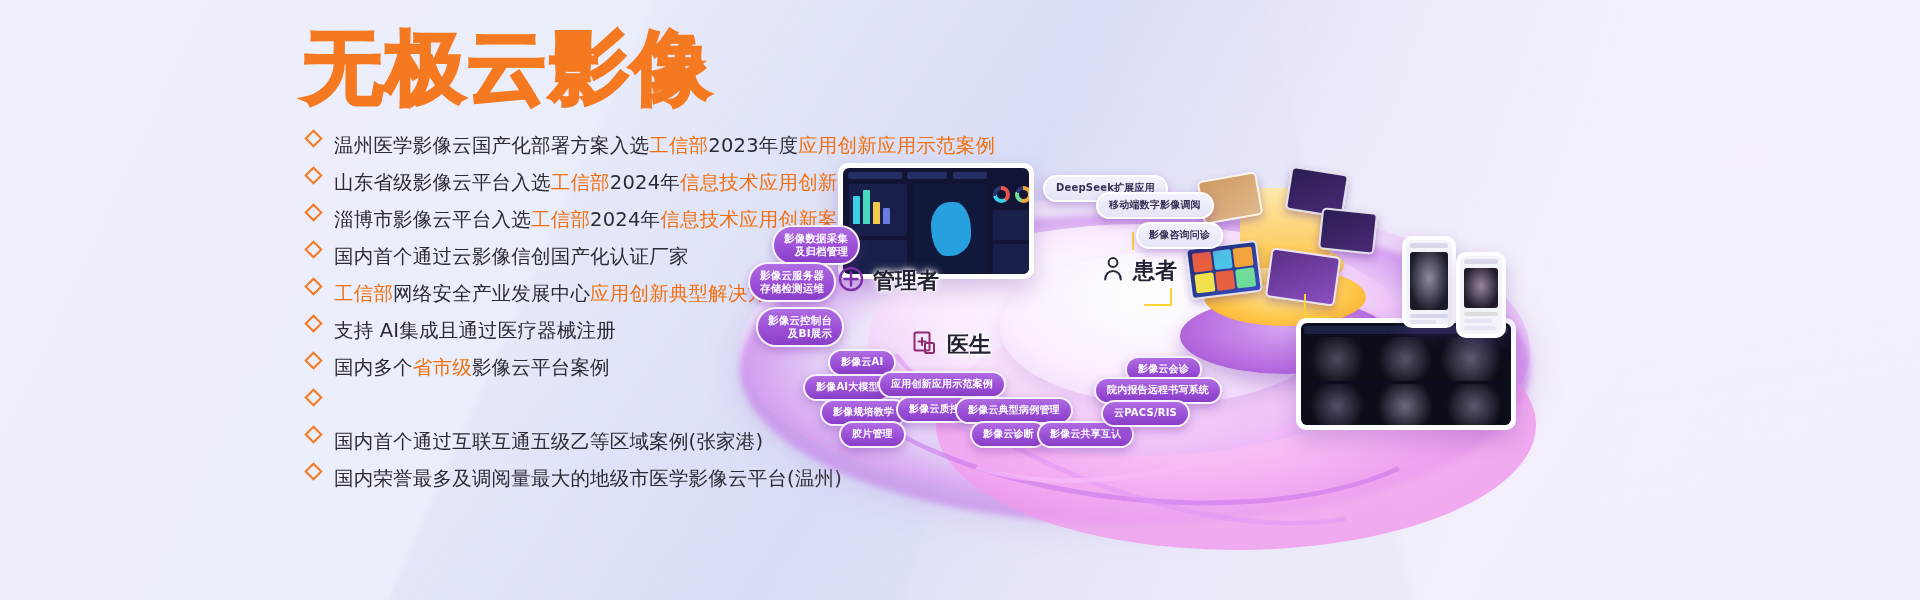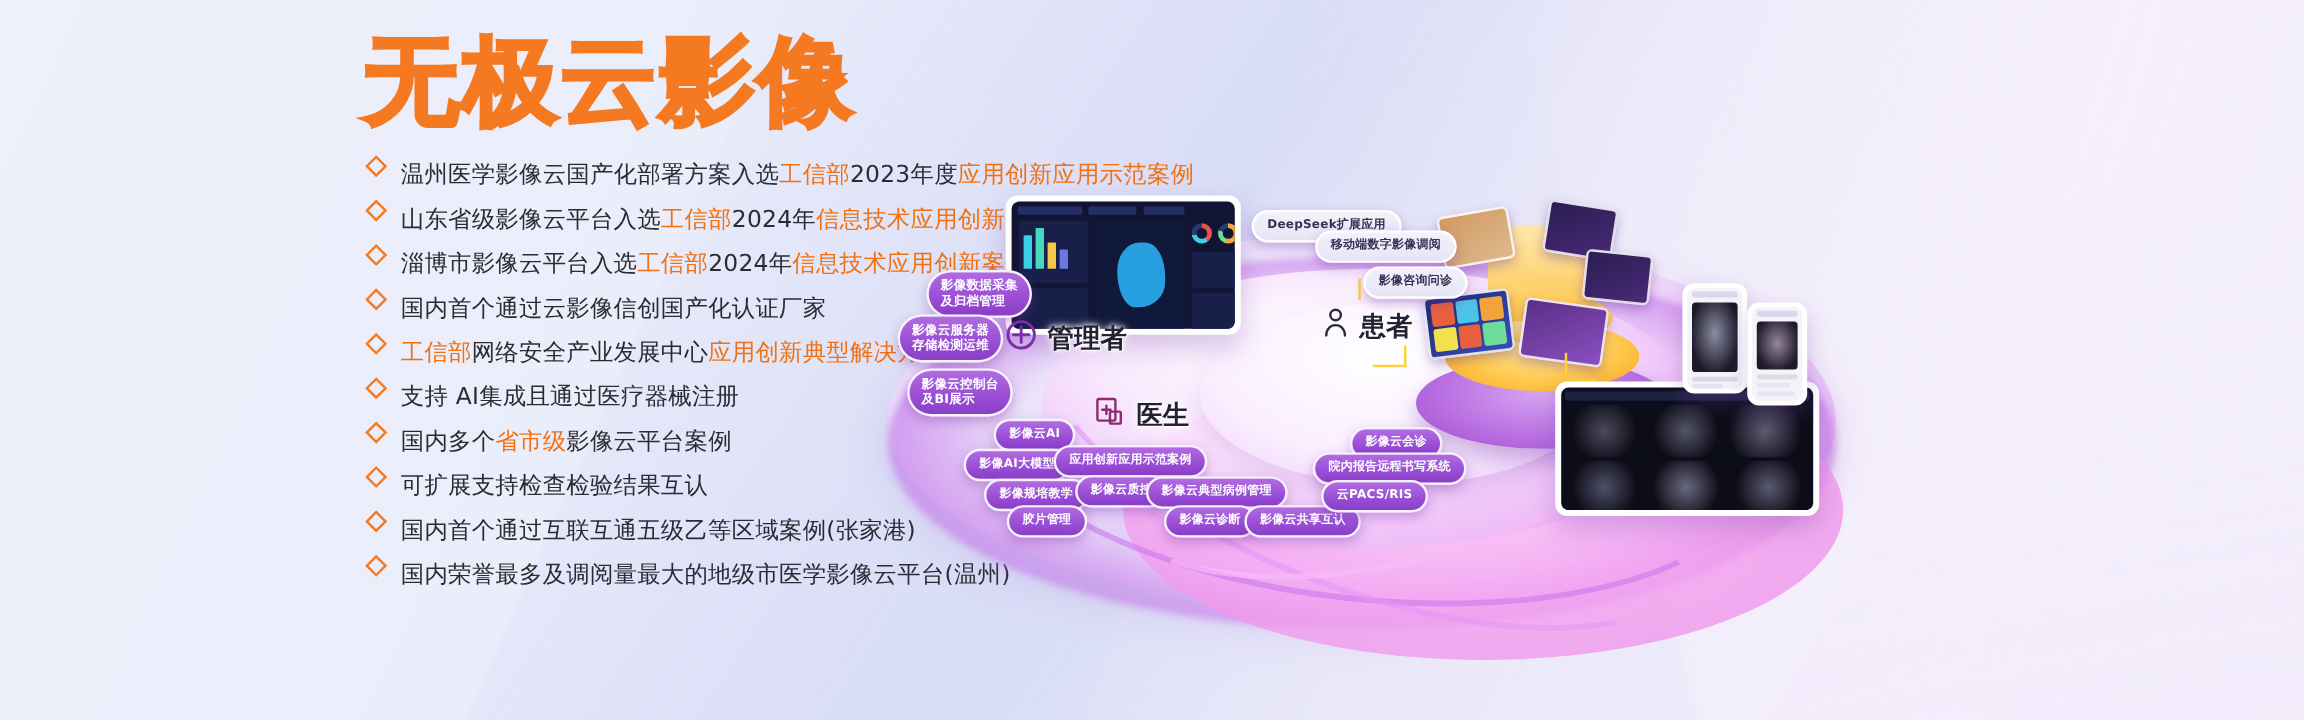--- a/index.html
+++ b/index.html
@@ -176,21 +176,21 @@
     z-index:9;
   }
 
   
   .pill {
     position:absolute;
     background:linear-gradient(180deg,#b06ce2 0%, #9b4fd6 55%, #8a3fc8 100%);
     color:#fff;
     border:2px solid rgba(255,255,255,.92);
     border-radius:22px;
-    text-align:left;
+    text-align:right;
     font-size:10.5px; font-weight:700; line-height:1.25;
     font-family:"DejaVu Sans","Liberation Sans",sans-serif;
     padding:5px 10px;
     box-shadow:0 4px 10px rgba(120,50,170,.35);
     white-space:nowrap;
     letter-spacing:.2px;
   }
   .pill.sm { font-size:10px; padding:5px 11px; border-radius:18px; }
   .pill.lite {
     background:linear-gradient(180deg,#f2f2fb 0%, #e6e5f6 100%);
@@ -268,21 +268,20 @@
         <div class="blt">
           <span class="dia"></span>
           <span class="btxt"><span>支持 AI集成且通过医疗器械注册</span></span>
         </div>
         <div class="blt">
           <span class="dia"></span>
           <span class="btxt"><span>国内多个</span><span class="or">省市级</span><span>影像云平台案例</span></span>
         </div>
         <div class="blt">
           <span class="dia"></span>
-          <span class="btxt"><span>可扩展支持检查检验结果互认</span></span>
         </div>
         <div class="blt">
           <span class="dia"></span>
           <span class="btxt"><span>国内首个通过互联互通五级乙等区域案例(张家港)</span></span>
         </div>
         <div class="blt">
           <span class="dia"></span>
           <span class="btxt"><span>国内荣誉最多及调阅量最大的地级市医学影像云平台(温州)</span></span>
         </div>
       </div>

